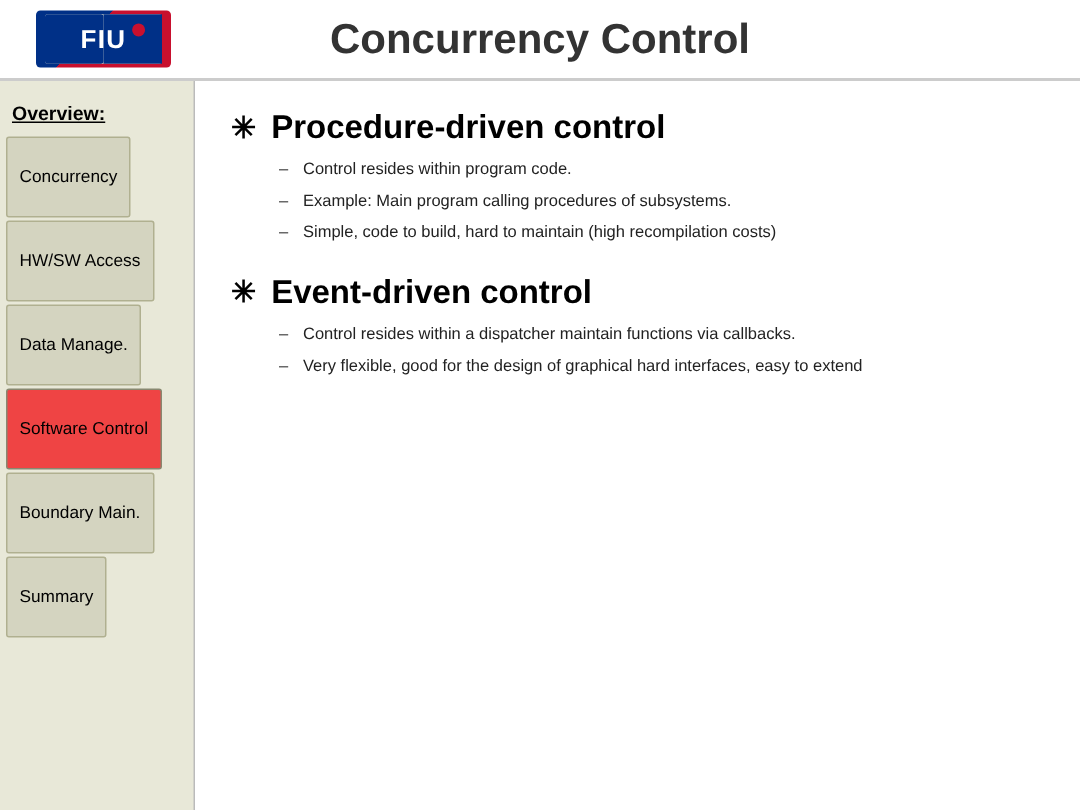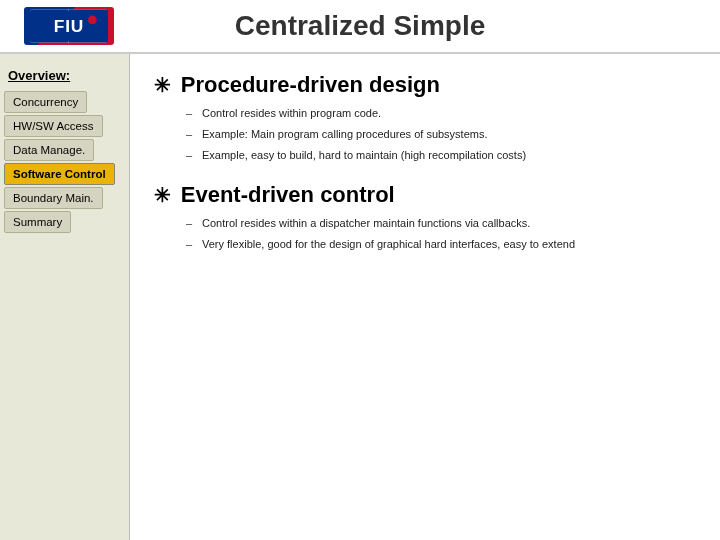--- a/index.html
+++ b/index.html
@@ -68,34 +68,34 @@
     }
     .sidebar-section-title {
       font-weight: bold;
       font-size: 13px;
       padding: 4px 8px 6px 8px;
       color: #000;
       text-decoration: underline;
     }
     .sidebar-item {
       display: block;
-      padding: 4px 8px;
+      padding: 20px 8px;
       font-size: 11.5px;
       color: #000;
       background: #d4d4c0;
       border: 1px solid #b0b090;
       margin: 2px 4px;
       border-radius: 2px;
       cursor: pointer;
       text-align: left;
     }
     .sidebar-item.active {
-      background: #eab308;
+      background: #ef4444;
       border-color: #888870;
-      font-weight: bold;
+      font-weight: normal;
     }
 
     
     .content {
       flex: 1;
       padding: 18px 24px 8px 24px;
       background: #fff;
       overflow: hidden;
     }
 
@@ -148,46 +148,46 @@
         <rect width="90" height="38" fill="#e8e8d0" rx="2"></rect>
 
         <rect x="0" y="0" width="45" height="38" fill="#003087" rx="2"></rect>
         <rect x="45" y="0" width="45" height="38" fill="#003087"></rect>
         <text x="45" y="26" text-anchor="middle" fill="white" font-size="20" font-weight="bold" font-family="Arial">FIU</text>
 
         <circle cx="72" cy="12" r="5" fill="#c8102e"></circle>
       </svg>
     </div>
   </div>
-  <h1 class="header-title">Centralized Simple</h1>
+  <h1 class="header-title">Concurrency Control</h1>
 </div>
 
 <div class="main">
 
   <div class="sidebar">
     <div class="sidebar-section-title">Overview:</div>
     <button class="sidebar-item">Concurrency</button>
     <button class="sidebar-item">HW/SW Access</button>
     <button class="sidebar-item">Data Manage.</button>
     <button class="sidebar-item active">Software Control</button>
     <button class="sidebar-item">Boundary Main.</button>
     <button class="sidebar-item">Summary</button>
   </div>
 
   <div class="content">
 
     <div class="bullet-section">
       <div class="bullet-header">
         <span class="bullet-star">✳</span>
-        <span class="bullet-title">Procedure-driven design</span>
+        <span class="bullet-title">Procedure-driven control</span>
       </div>
       <ul class="bullet-list">
         <li>Control resides within program code.</li>
         <li>Example: Main program calling procedures of subsystems.</li>
-        <li>Example, easy to build, hard to maintain (high recompilation costs)</li>
+        <li>Simple, code to build, hard to maintain (high recompilation costs)</li>
       </ul>
     </div>
 
     <div class="bullet-section">
       <div class="bullet-header">
         <span class="bullet-star">✳</span>
         <span class="bullet-title">Event-driven control</span>
       </div>
       <ul class="bullet-list">
         <li>Control resides within a dispatcher maintain functions via callbacks.</li>

